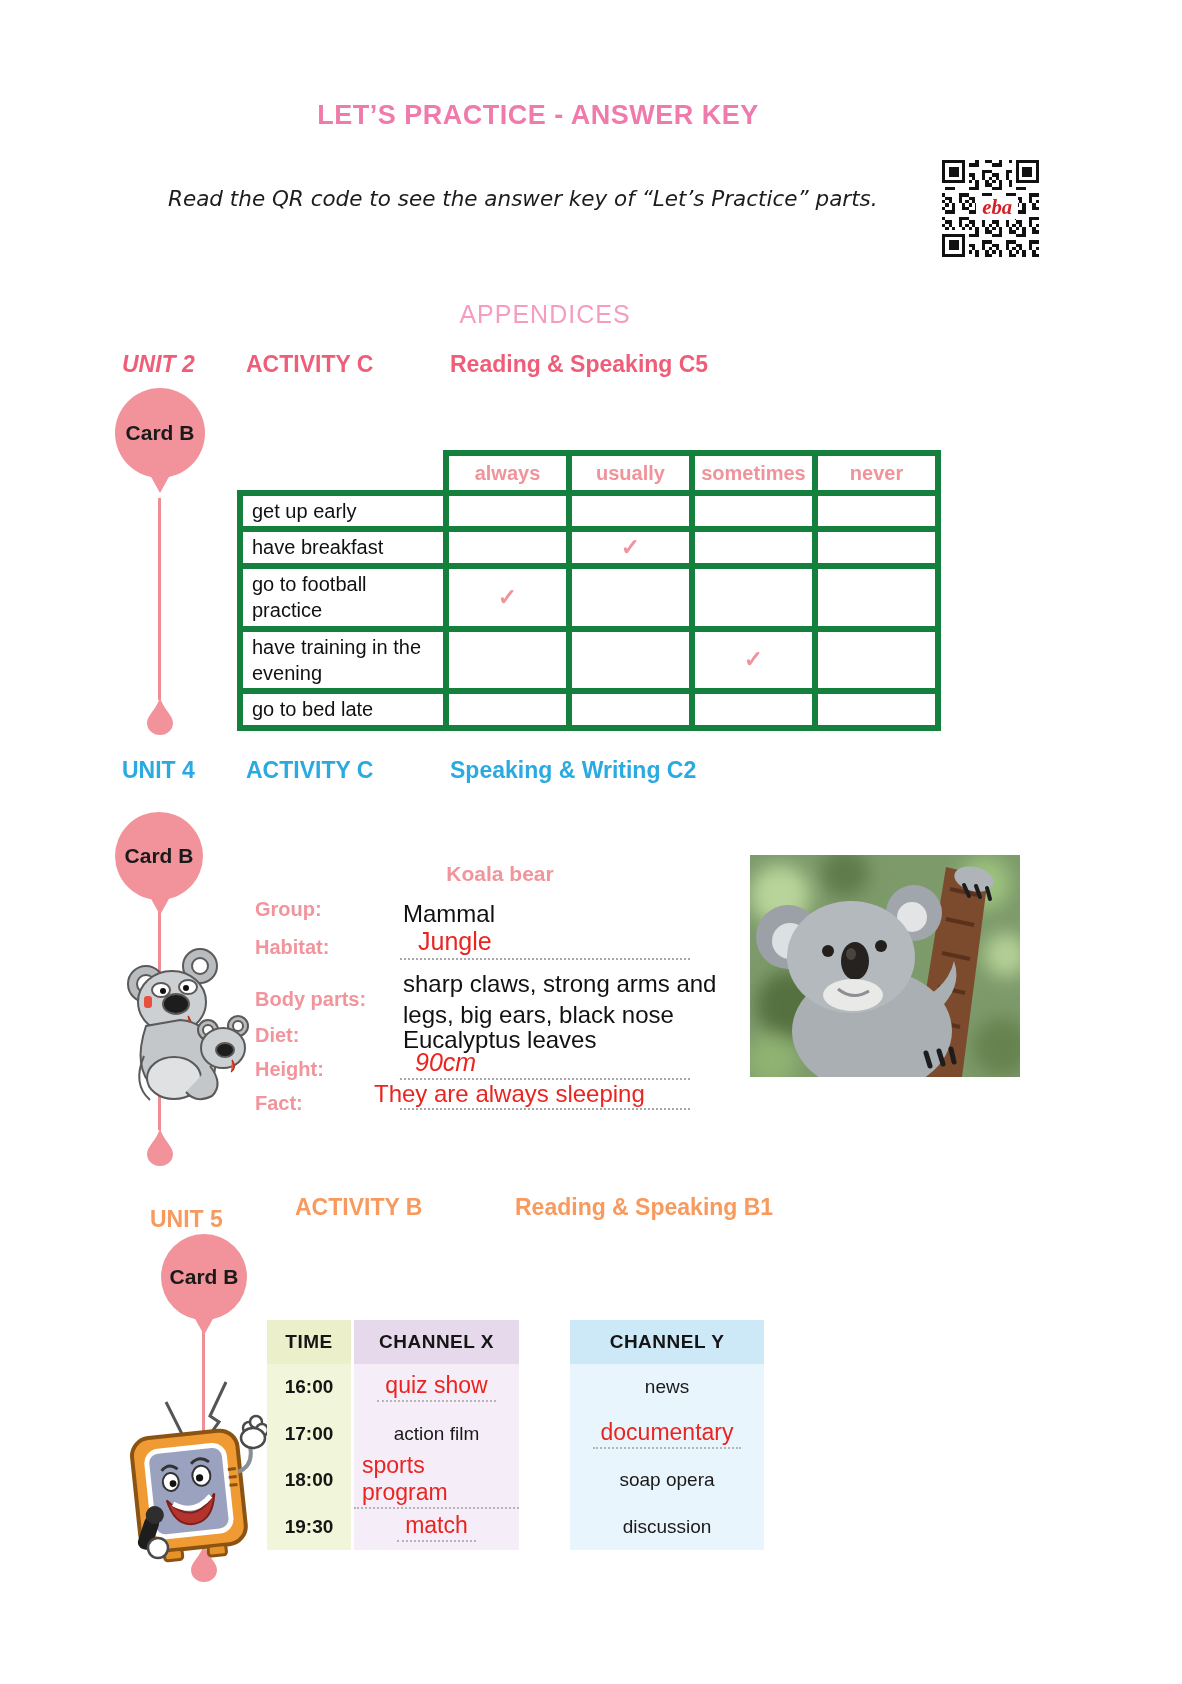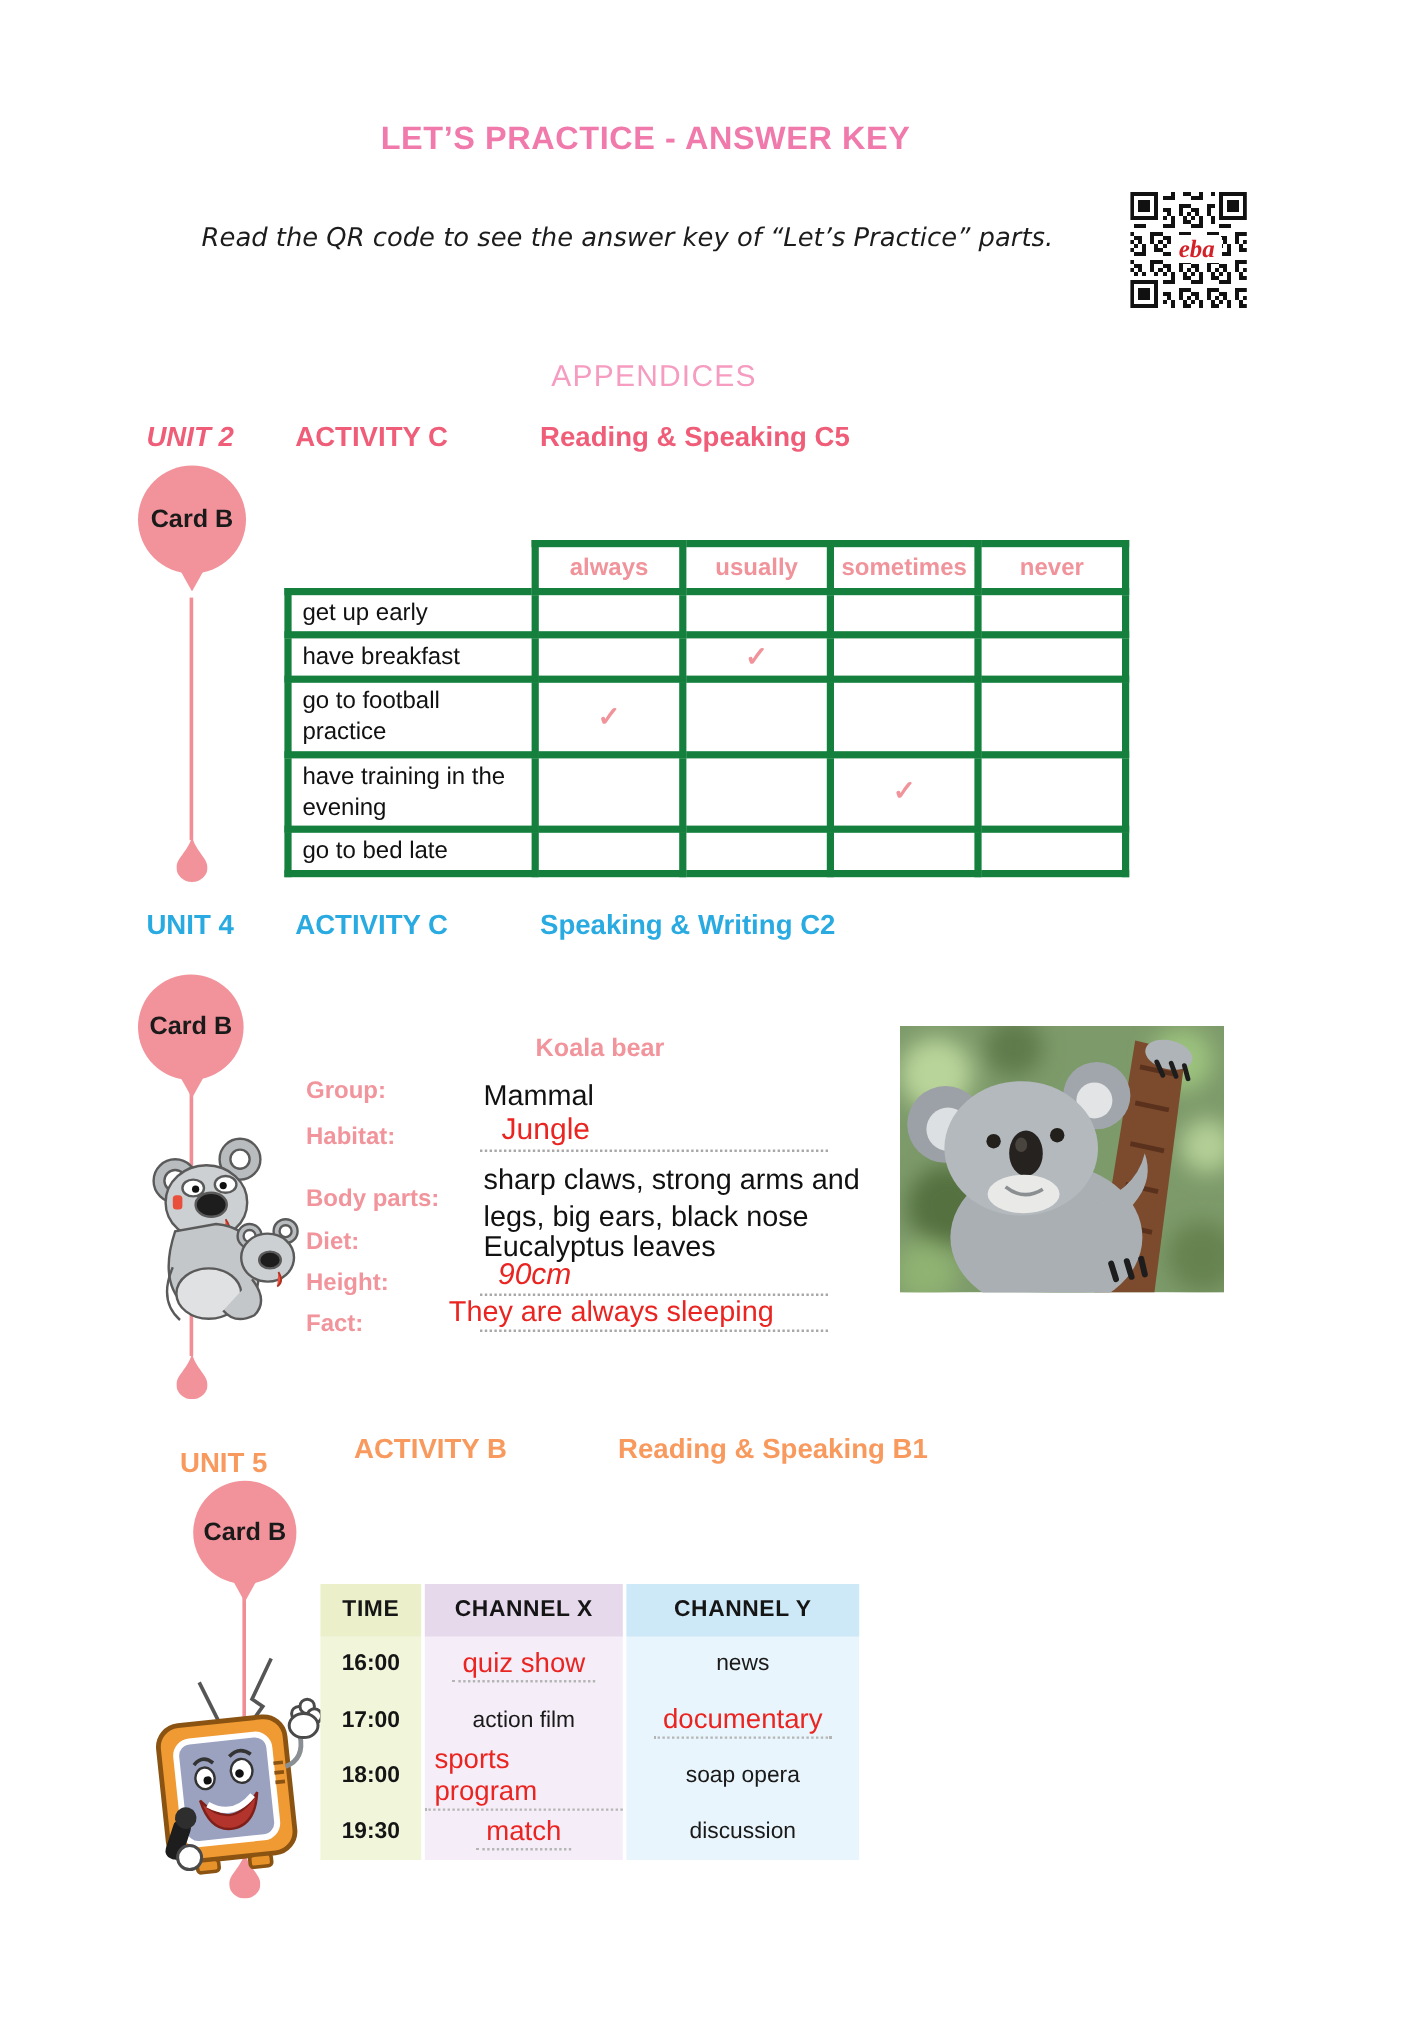--- a/index.html
+++ b/index.html
@@ -47,21 +47,21 @@
   
   .tv-table{display:flex;gap:3px;}
   .tv-col{display:flex;flex-direction:column;}
   .tv-hdr{height:44px;display:flex;align-items:center;justify-content:center;
     font-size:19px;font-weight:bold;letter-spacing:.5px;color:#151515;}
   .tv-body{display:flex;flex-direction:column;}
   .tv-cell{height:46.5px;display:flex;align-items:center;justify-content:center;}
   .col-time .tv-hdr{background:#ebf0cb;} .col-time .tv-body{background:#f1f5da;}
   .col-chx  .tv-hdr{background:#e7d9ec;} .col-chx  .tv-body{background:#f5eef8;}
   .col-chy  .tv-hdr{background:#cde8f6;} .col-chy  .tv-body{background:#e9f5fc;}
-  .col-time{width:84px;} .col-chx{width:165px;} .col-chy{width:194px;}
+  .col-time{width:84px;} .col-chx{width:165px;} .col-chy{width:194px;margin-left:48px;}
   .t-time{font-weight:bold;font-size:19px;color:#151515;}
   .t-blk{font-size:19px;color:#1a1a1a;}
   .t-red{font-size:23px;color:#ea2420;border-bottom:2px dotted #b5b5b5;
     padding:0 8px 1px 8px;display:inline-block;}
 
   .page-number{top:1583px;left:0;width:1146px;text-align:center;font-size:21px;color:#111;}
 </style>
 </head>
 <body>
 

